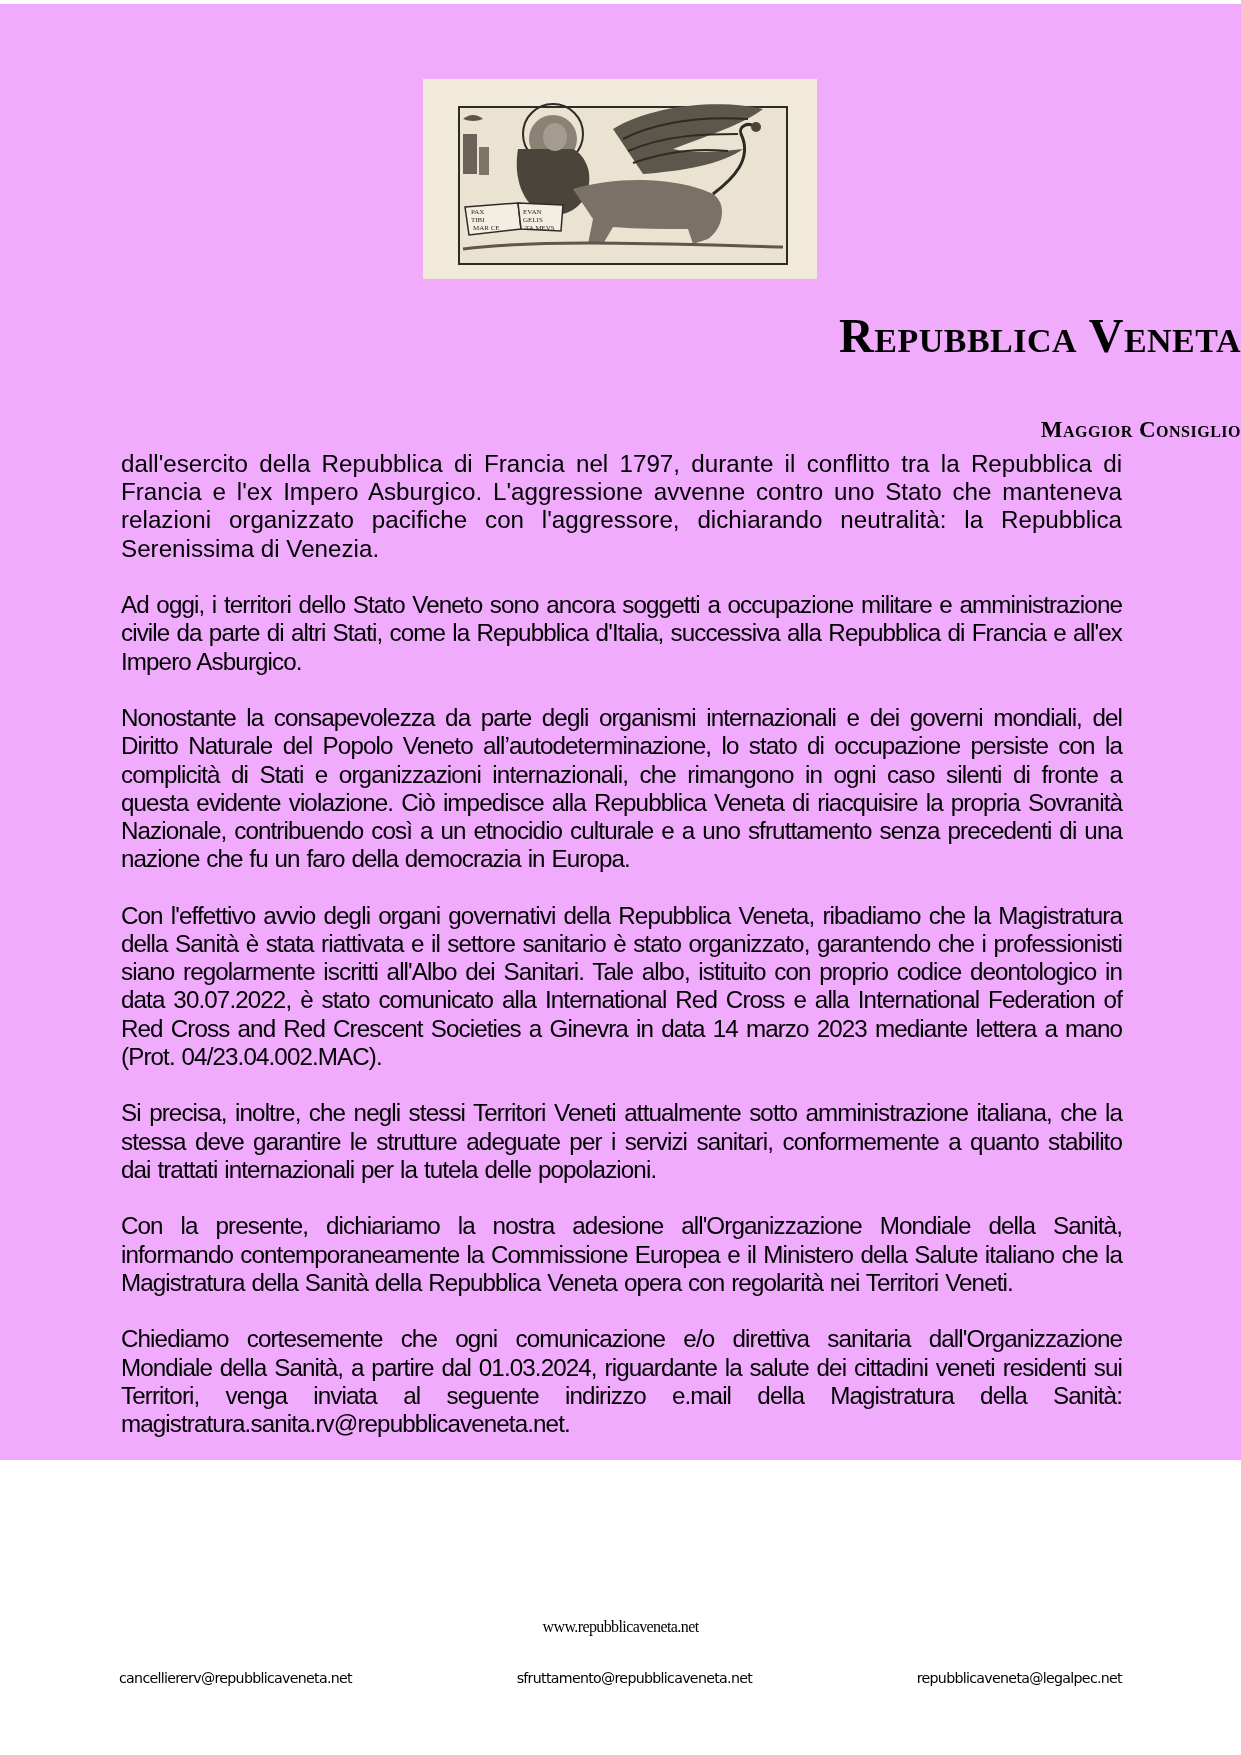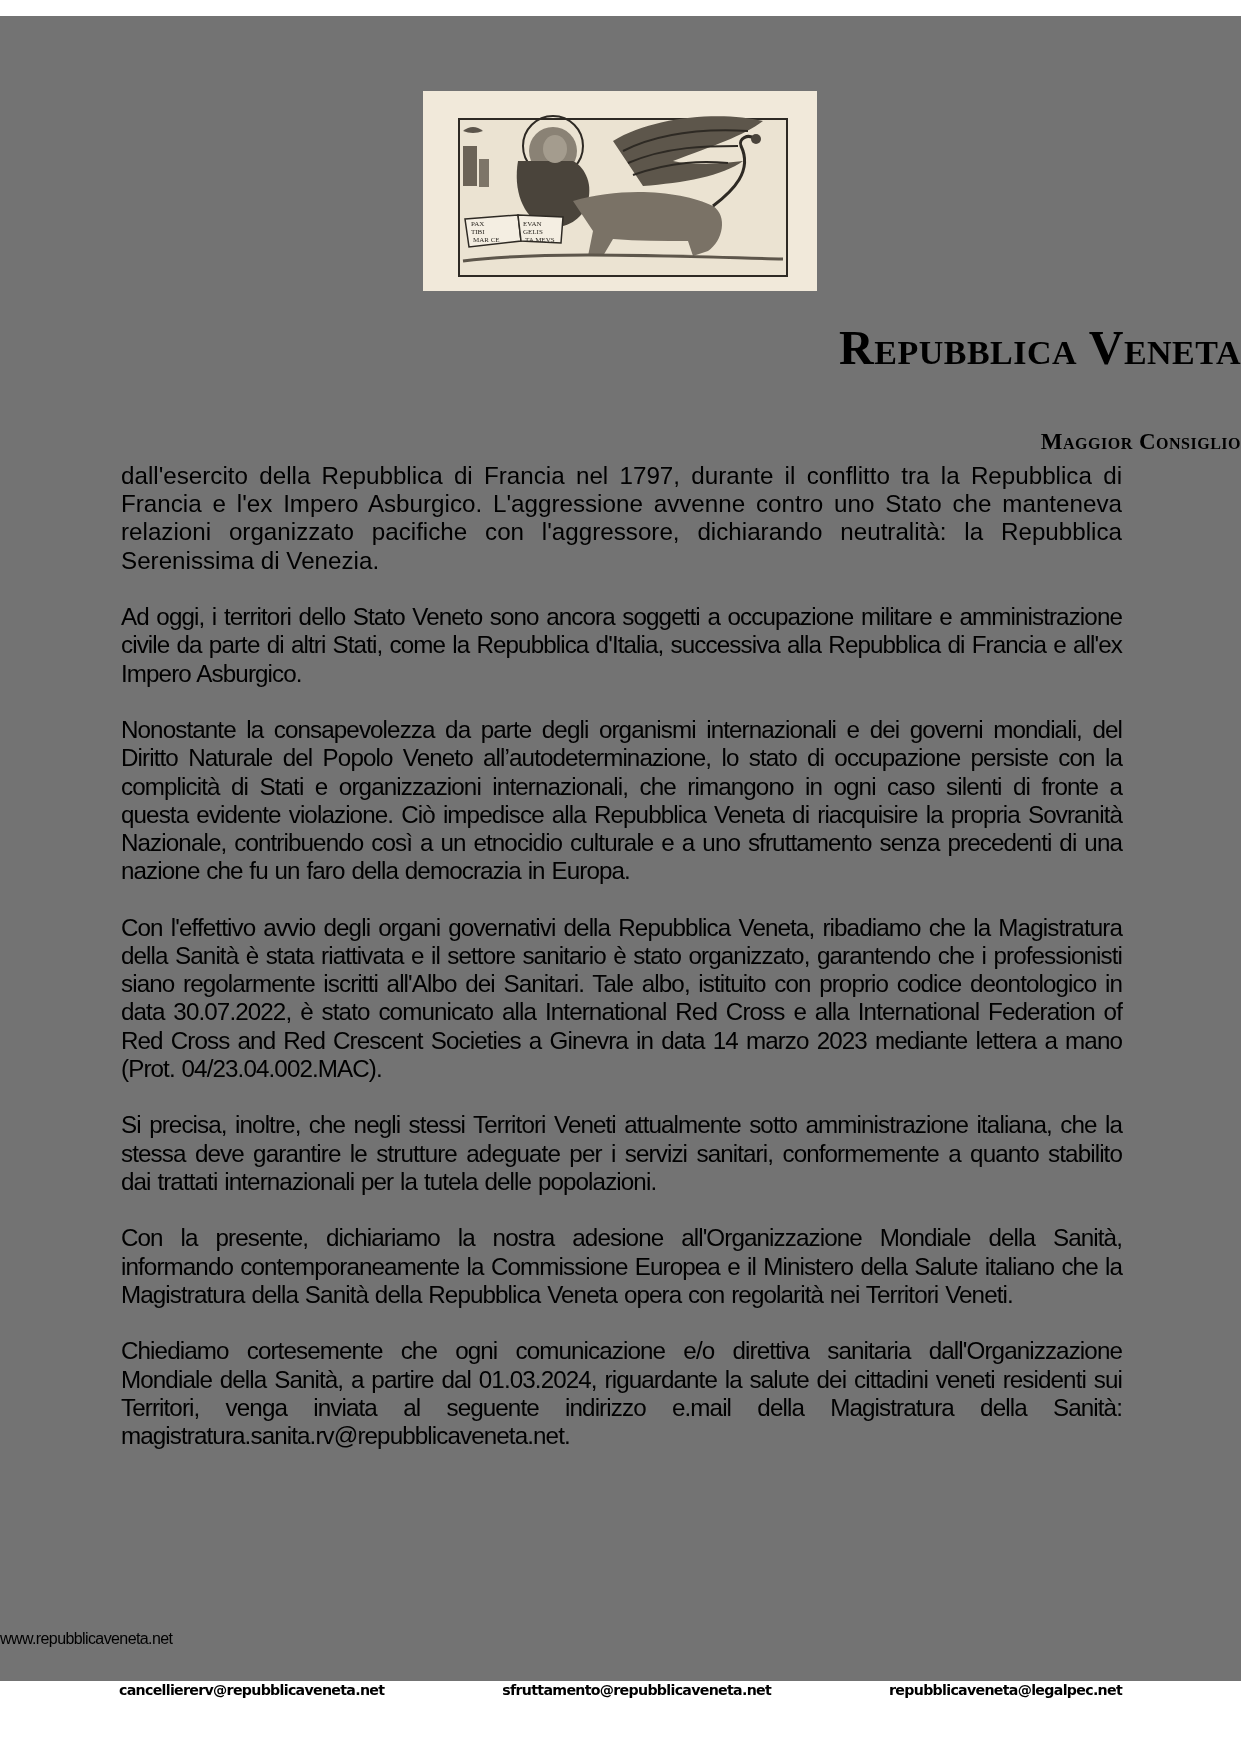--- a/index.html
+++ b/index.html
@@ -1,17 +1,17 @@
 <!DOCTYPE html>
 <html><head>
 <meta charset="utf-8">
 <style>
   html, body { margin: 0; padding: 0; background: #ffffff; }
   body { width: 1241px; height: 1755px; position: relative; overflow: hidden; color: #000; }
-  .page { position: absolute; left: 0; top: 16px; width: 1241px; height: 1665px; background: #737373; }
+  .page { position: absolute; left: 0; top: 4px; width: 1241px; height: 1456px; background: #f0abfc; }
 
   .emblem {
     position: absolute; left: 423px; top: 75px; width: 394px; height: 200px;
     background: #f1e9da;
   }
   .emblem svg { display: block; width: 100%; height: 100%; }
 
   .title {
     position: absolute; left: 0; width: 1241px; text-align: right;
     font-family: "Liberation Serif", "DejaVu Serif", serif; font-weight: bold;
@@ -22,29 +22,29 @@
 
   .body-text {
     position: absolute; left: 121px; width: 1001px; top: 446px;
     font-family: "Liberation Sans", "DejaVu Sans", sans-serif;
     font-size: 24.2px; line-height: 28.2px; text-align: justify;
   }
   .body-text p { margin: 0 0 28.4px 0; }
   .body-text p.cond { letter-spacing: -0.9px; word-spacing: 1px; margin-top: 7px; }
 
   .footer-site {
-    position: absolute; top: 1614px; left: 0; width: 1241px; 
-    font-family: Liberation Sans, sans-serif; font-size: 16px; letter-spacing: -0.6px;
+    position: absolute; top: 1614px; left: 0; width: 1241px; text-align: center;
+    font-family: Liberation Serif, serif; font-size: 16px; letter-spacing: -0.6px;
   }
   .footer-contacts {
     position: absolute; top: 1666px; left: 119px; width: 1003px;
     display: flex; justify-content: space-between;
     font-family: "DejaVu Sans", "Liberation Sans", sans-serif; font-size: 14.2px; letter-spacing: -0.7px;
   }
-  a { color: inherit; text-decoration: none; font-weight: bold; }
+  a { color: inherit; text-decoration: none; }
 </style>
 </head>
 <body>
 
 <div class="page">
 
   <div class="emblem">
     <svg viewBox="0 0 394 200" xmlns="http://www.w3.org/2000/svg">
       <rect x="0" y="0" width="394" height="200" fill="#f1e9da"></rect>
       <rect x="36" y="28" width="328" height="157" fill="#ebe3d2" stroke="#2e2a24" stroke-width="2"></rect>

